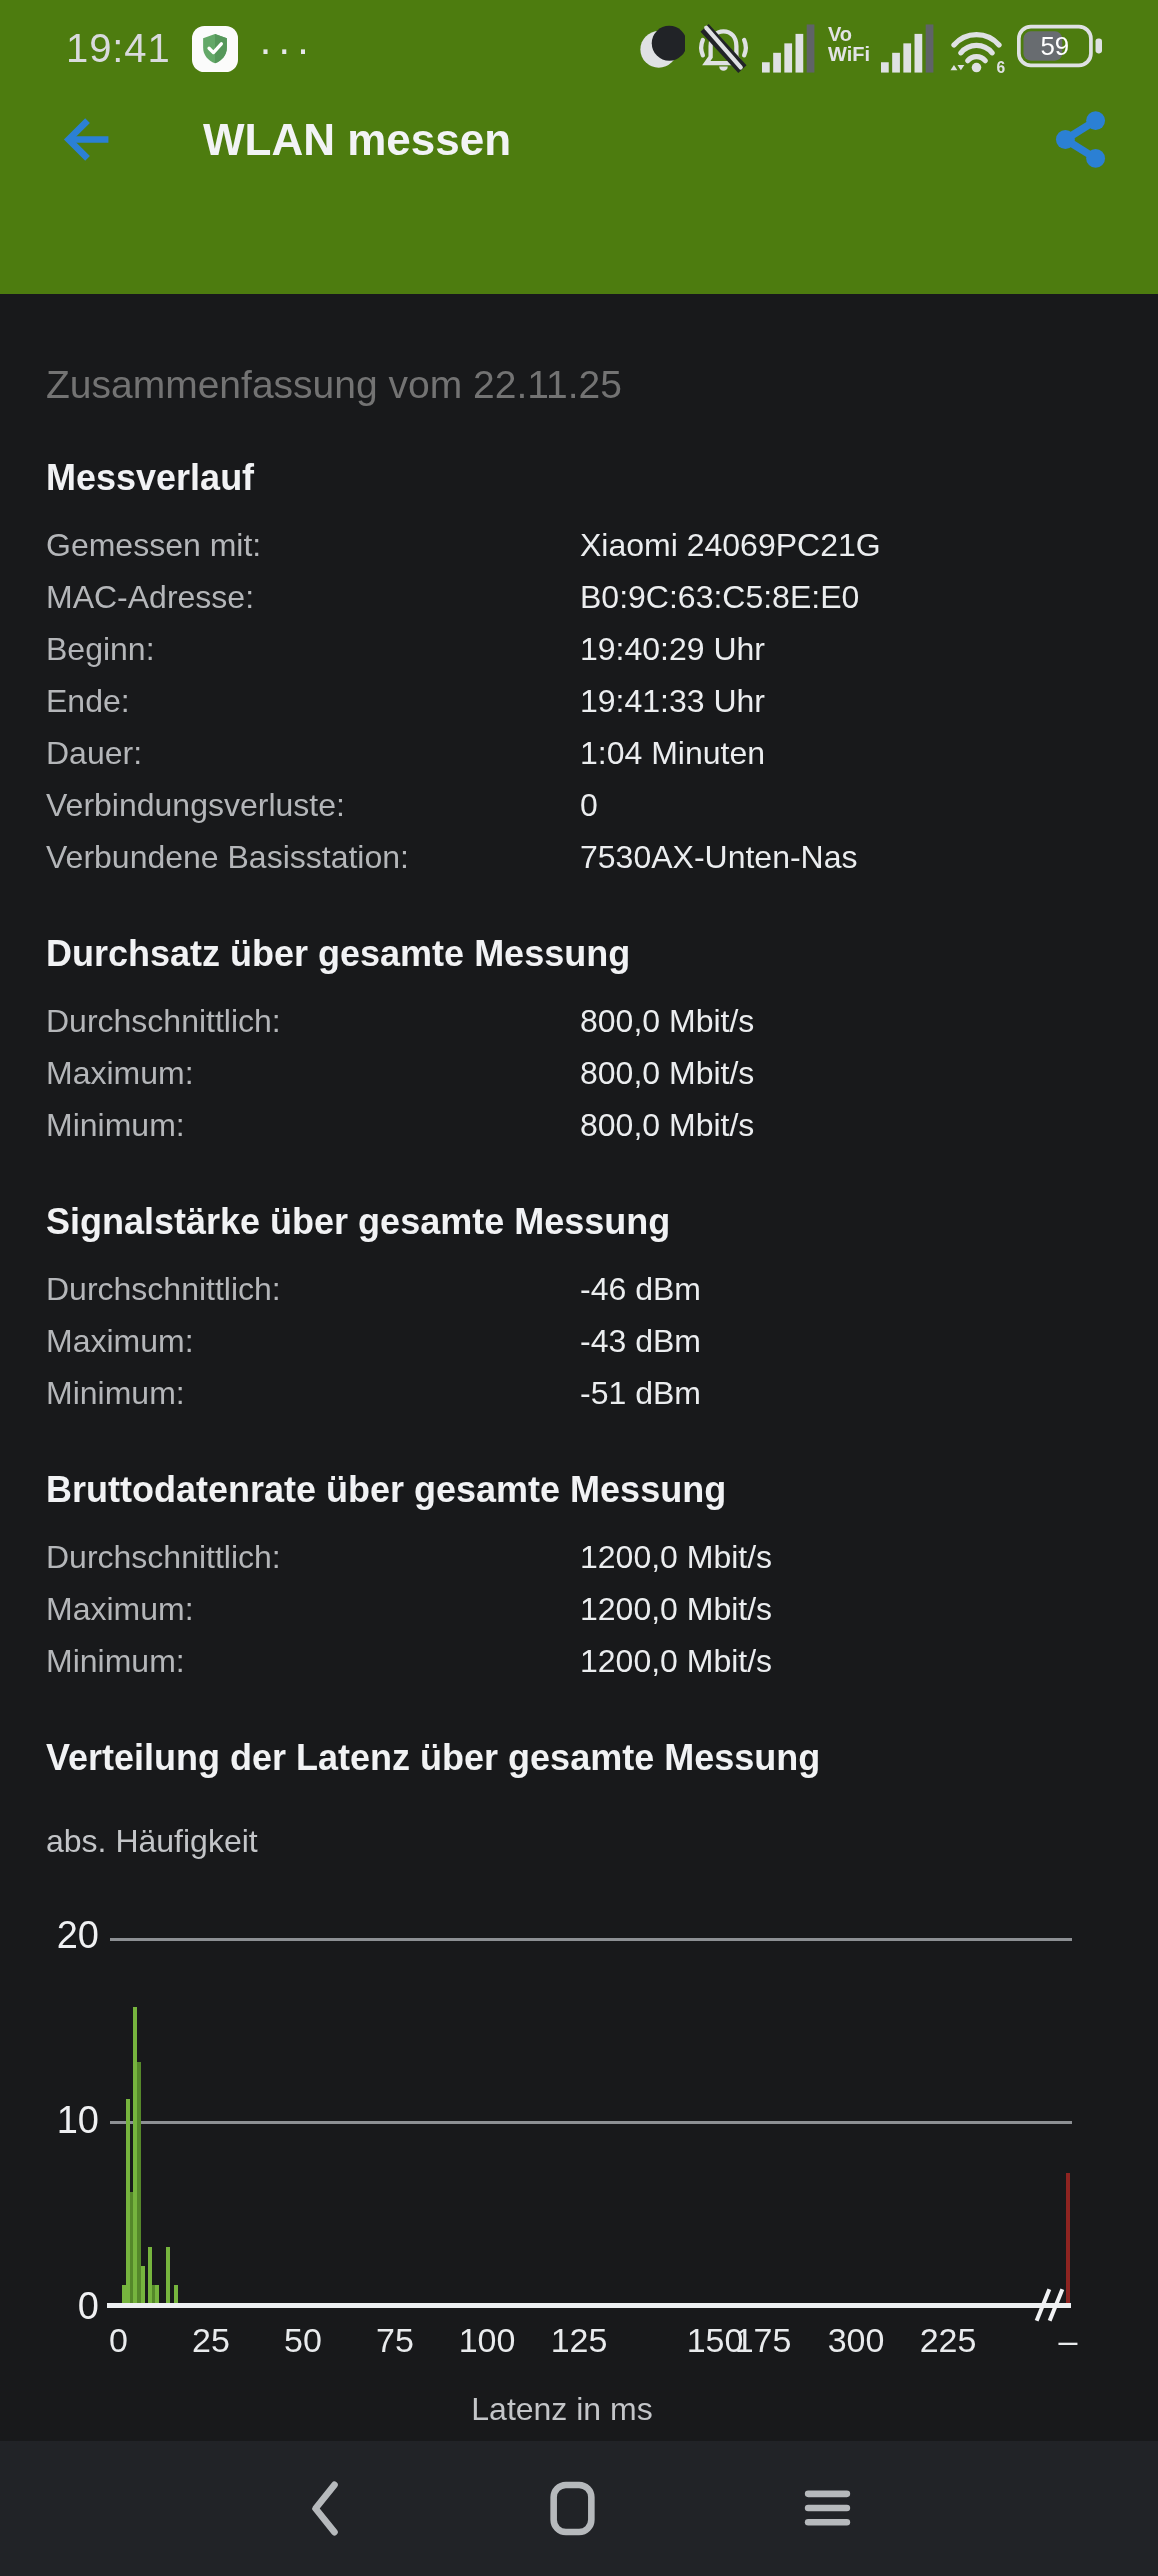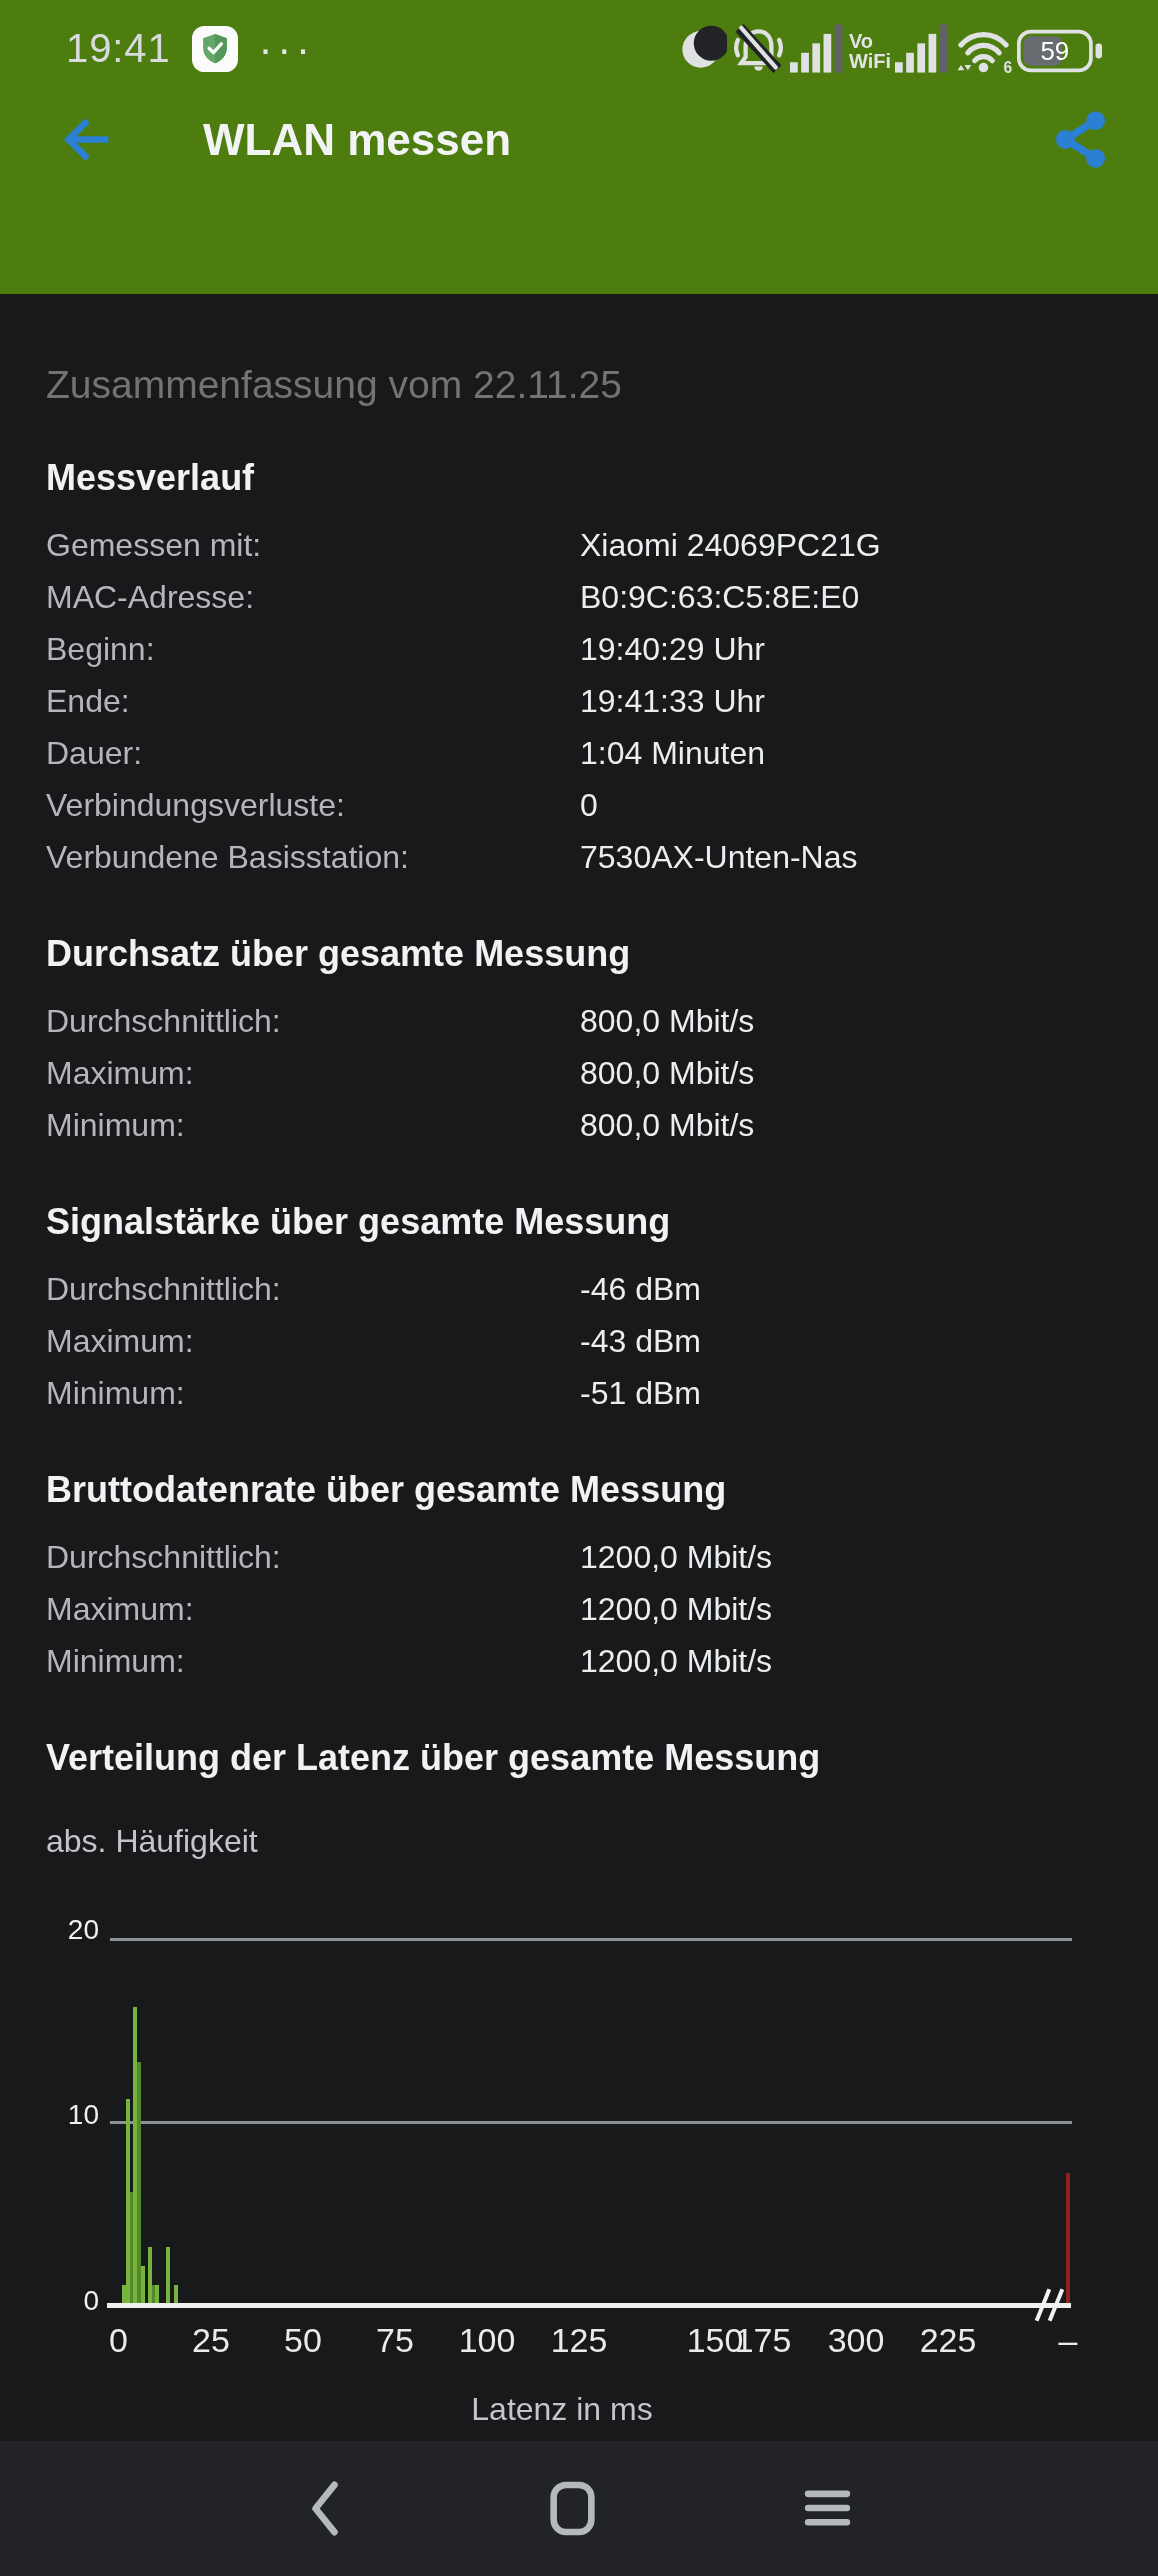--- a/index.html
+++ b/index.html
@@ -9,38 +9,38 @@
     font-family:"Liberation Sans","DejaVu Sans",sans-serif;
     overflow:hidden;
     -webkit-font-smoothing:antialiased;
   }
   .topbar{background:#4d7c0f;height:294px;box-sizing:border-box}
   .status-row{display:flex;align-items:center;justify-content:space-between;padding:23px 57px 0 66px;height:74px;box-sizing:border-box}
   .status-left{display:flex;align-items:center;gap:21px}
   .status-time{font-size:40px;color:#d9dadd;letter-spacing:0.9px}
   .shield-badge{width:46px;height:46px;background:#fbfbfb;border-radius:12.3px;display:flex;align-items:center;justify-content:center}
   .status-dots{font-size:42px;color:#e6e7e9;letter-spacing:4.7px;line-height:38px}
-  .status-right{display:flex;align-items:flex-end;gap:4px}
+  .status-right{display:flex;gap:11px}
   .vowifi{color:#e2e3e5;font-size:20px;font-weight:bold;line-height:20px;text-align:left;padding-bottom:1.9px}
   .header-row{display:flex;align-items:center;padding:36px 53px 0 61px}
   .header-title{font-size:44px;font-weight:bold;color:#f2f3f5;margin-left:87px}
   .icon-btn{display:flex;align-items:center;justify-content:center;background:none;border:none;padding:0;cursor:pointer}
   .share-btn{margin-left:auto}
 
   .content{padding:0 46px;height:2147px;box-sizing:border-box}
   .content h1{font-size:39px;line-height:59px;font-weight:normal;color:#737373;margin:0;padding-top:61px}
   .content h2{font-size:36px;line-height:44px;font-weight:bold;color:#f1f2f4;margin:49px 0 19px}
   .content section:first-of-type h2{margin-top:42px}
   .kv-row{display:flex;align-items:center;height:52px;font-size:32px}
   .kv-label{flex:0 0 534px;color:#b4b6b9}
   .kv-value{color:#ebedef}
 
   .caption{font-size:32px;line-height:38px;color:#c3c5c8;margin:42px 0 0}
   .chart{position:relative;margin-top:78px;height:370px}
-  .ytick{position:absolute;left:0;width:53px;text-align:right;font-size:28px;color:#eff0f2}
+  .ytick{position:absolute;left:0;width:53px;text-align:right;font-size:38px;color:#eff0f2}
   .chart-plot{position:absolute;left:64px;bottom:0;width:962px;height:370px}
   .gridline{position:absolute;left:0;width:100%;height:2.8px;background:#8d9094}
   .x-axis{position:absolute;left:-2.8px;bottom:0;width:964px;height:4.7px;background:#eef0f2}
   .bar{position:absolute;bottom:4.7px;width:3.8px}
   .break-mark{position:absolute;bottom:-14.2px;width:3.8px;height:34px;background:#f2f3f5;transform:rotate(22deg)}
   .xlabels{position:relative;margin-left:64px;width:962px;height:44px;margin-top:13.3px}
   .xtick{position:absolute;top:0;transform:translateX(-50%);font-size:34px;color:#e9ebed}
   .xaxis-caption{text-align:center;font-size:32px;line-height:38px;color:#c3c5c8;margin-top:25px;padding-right:35px}
 
   .navbar{height:135px;background:#212327;display:flex;align-items:center;justify-content:center;gap:205px}

